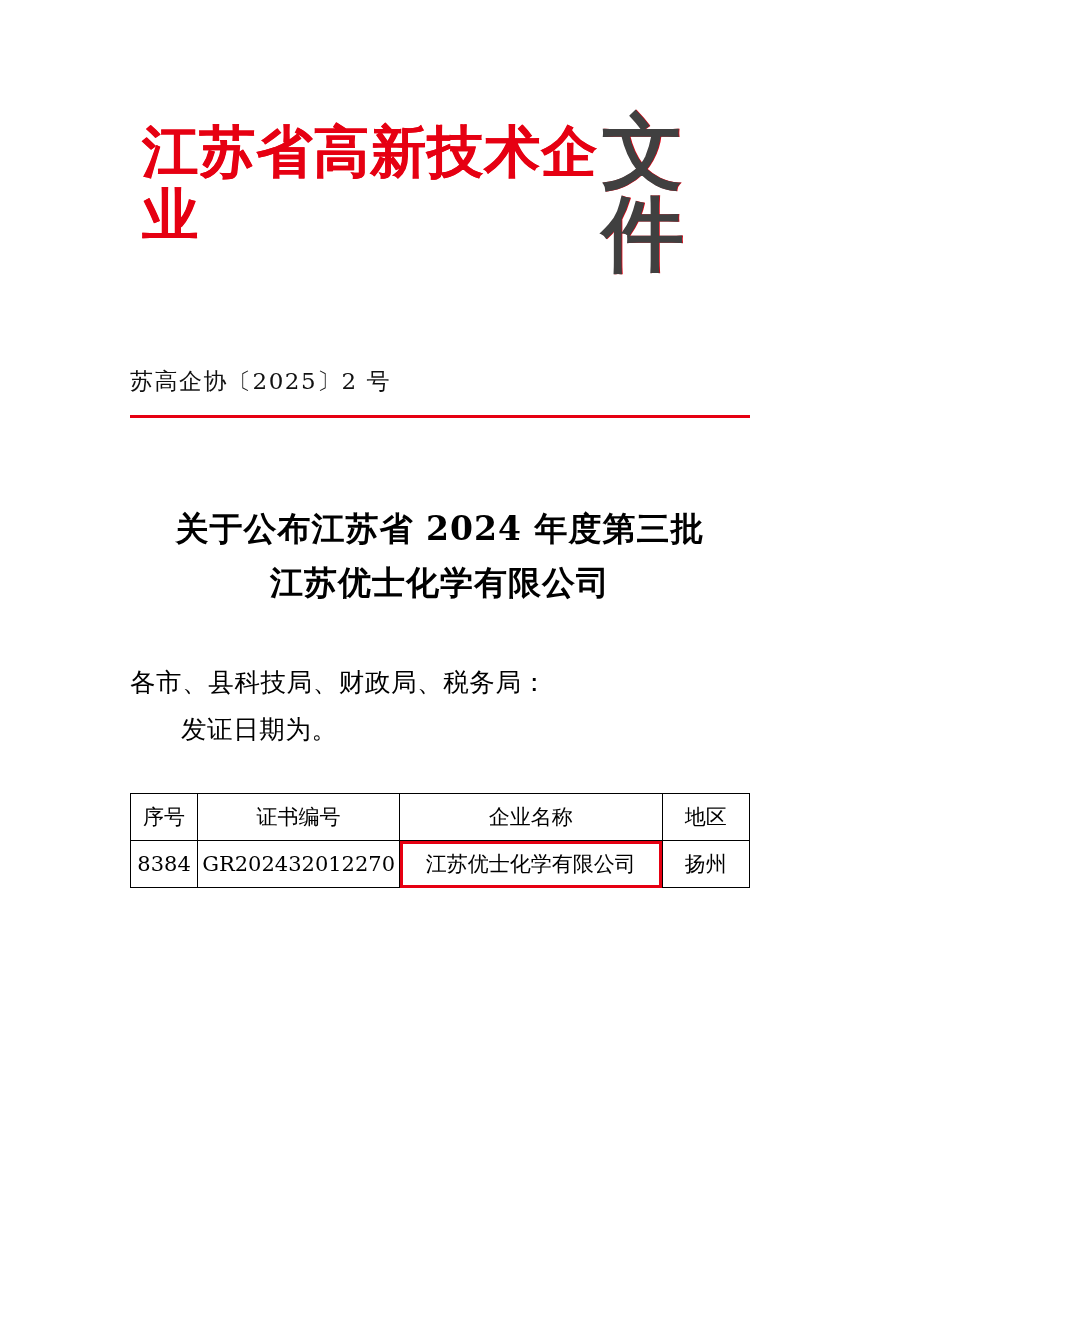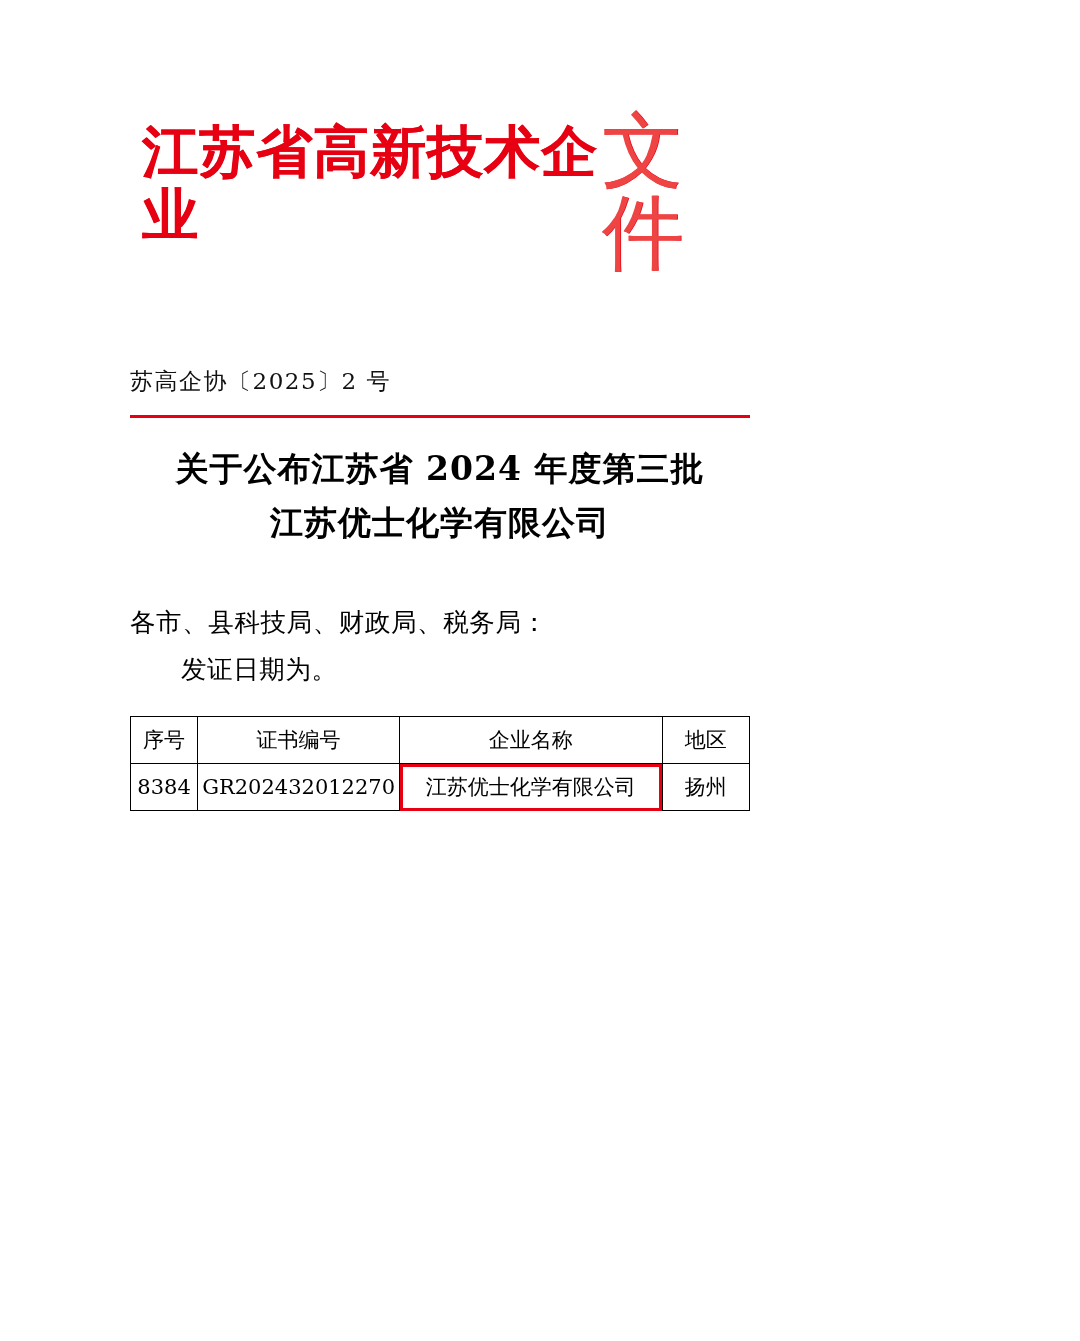--- a/index.html
+++ b/index.html
@@ -39,22 +39,22 @@
     letter-spacing: 1px;
     text-shadow: 0.6px 0 0 #e60012;
   }
   .masthead-wrap {
     display: flex;
     align-items: center;
     margin-left: 12px;
   }
   .masthead-suffix {
     font-size: 82px;
-    color: #ef4444;
-    font-weight: 400;
+    color: #404040;
+    font-weight: 700;
     line-height: 1;
     margin-left: -4px;
     margin-top: 18px;
     text-shadow: 0.8px 0 0 #e60012;
   }
 
   
   .docnum {
     text-align: left;
     font-size: 23px;
@@ -67,21 +67,21 @@
     background: #e60012;
     margin-top: 18px;
   }
 
   
   .doc-title {
     text-align: center;
     font-size: 33px;
     font-weight: 700;
     line-height: 1.65;
-    margin-top: 24px;
+    margin-top: 84px;
     letter-spacing: 1px;
   }
 
   
   .body-text {
     margin-top: 48px;
     font-size: 25.5px;
     line-height: 1.85;
     letter-spacing: 0.6px;
     text-align: justify;
@@ -89,21 +89,21 @@
   }
   .body-text p {
     margin: 0;
   }
   .indent {
     text-indent: 2em;
   }
 
   
   .table-wrap {
-    margin-top: 23px;
+    margin-top: 40px;
   }
   table.list {
     width: 100%;
     border-collapse: collapse;
     font-size: 21px;
   }
   table.list th, table.list td {
     border: 1.5px solid #000;
     text-align: center;
     padding: 9px 4px;

